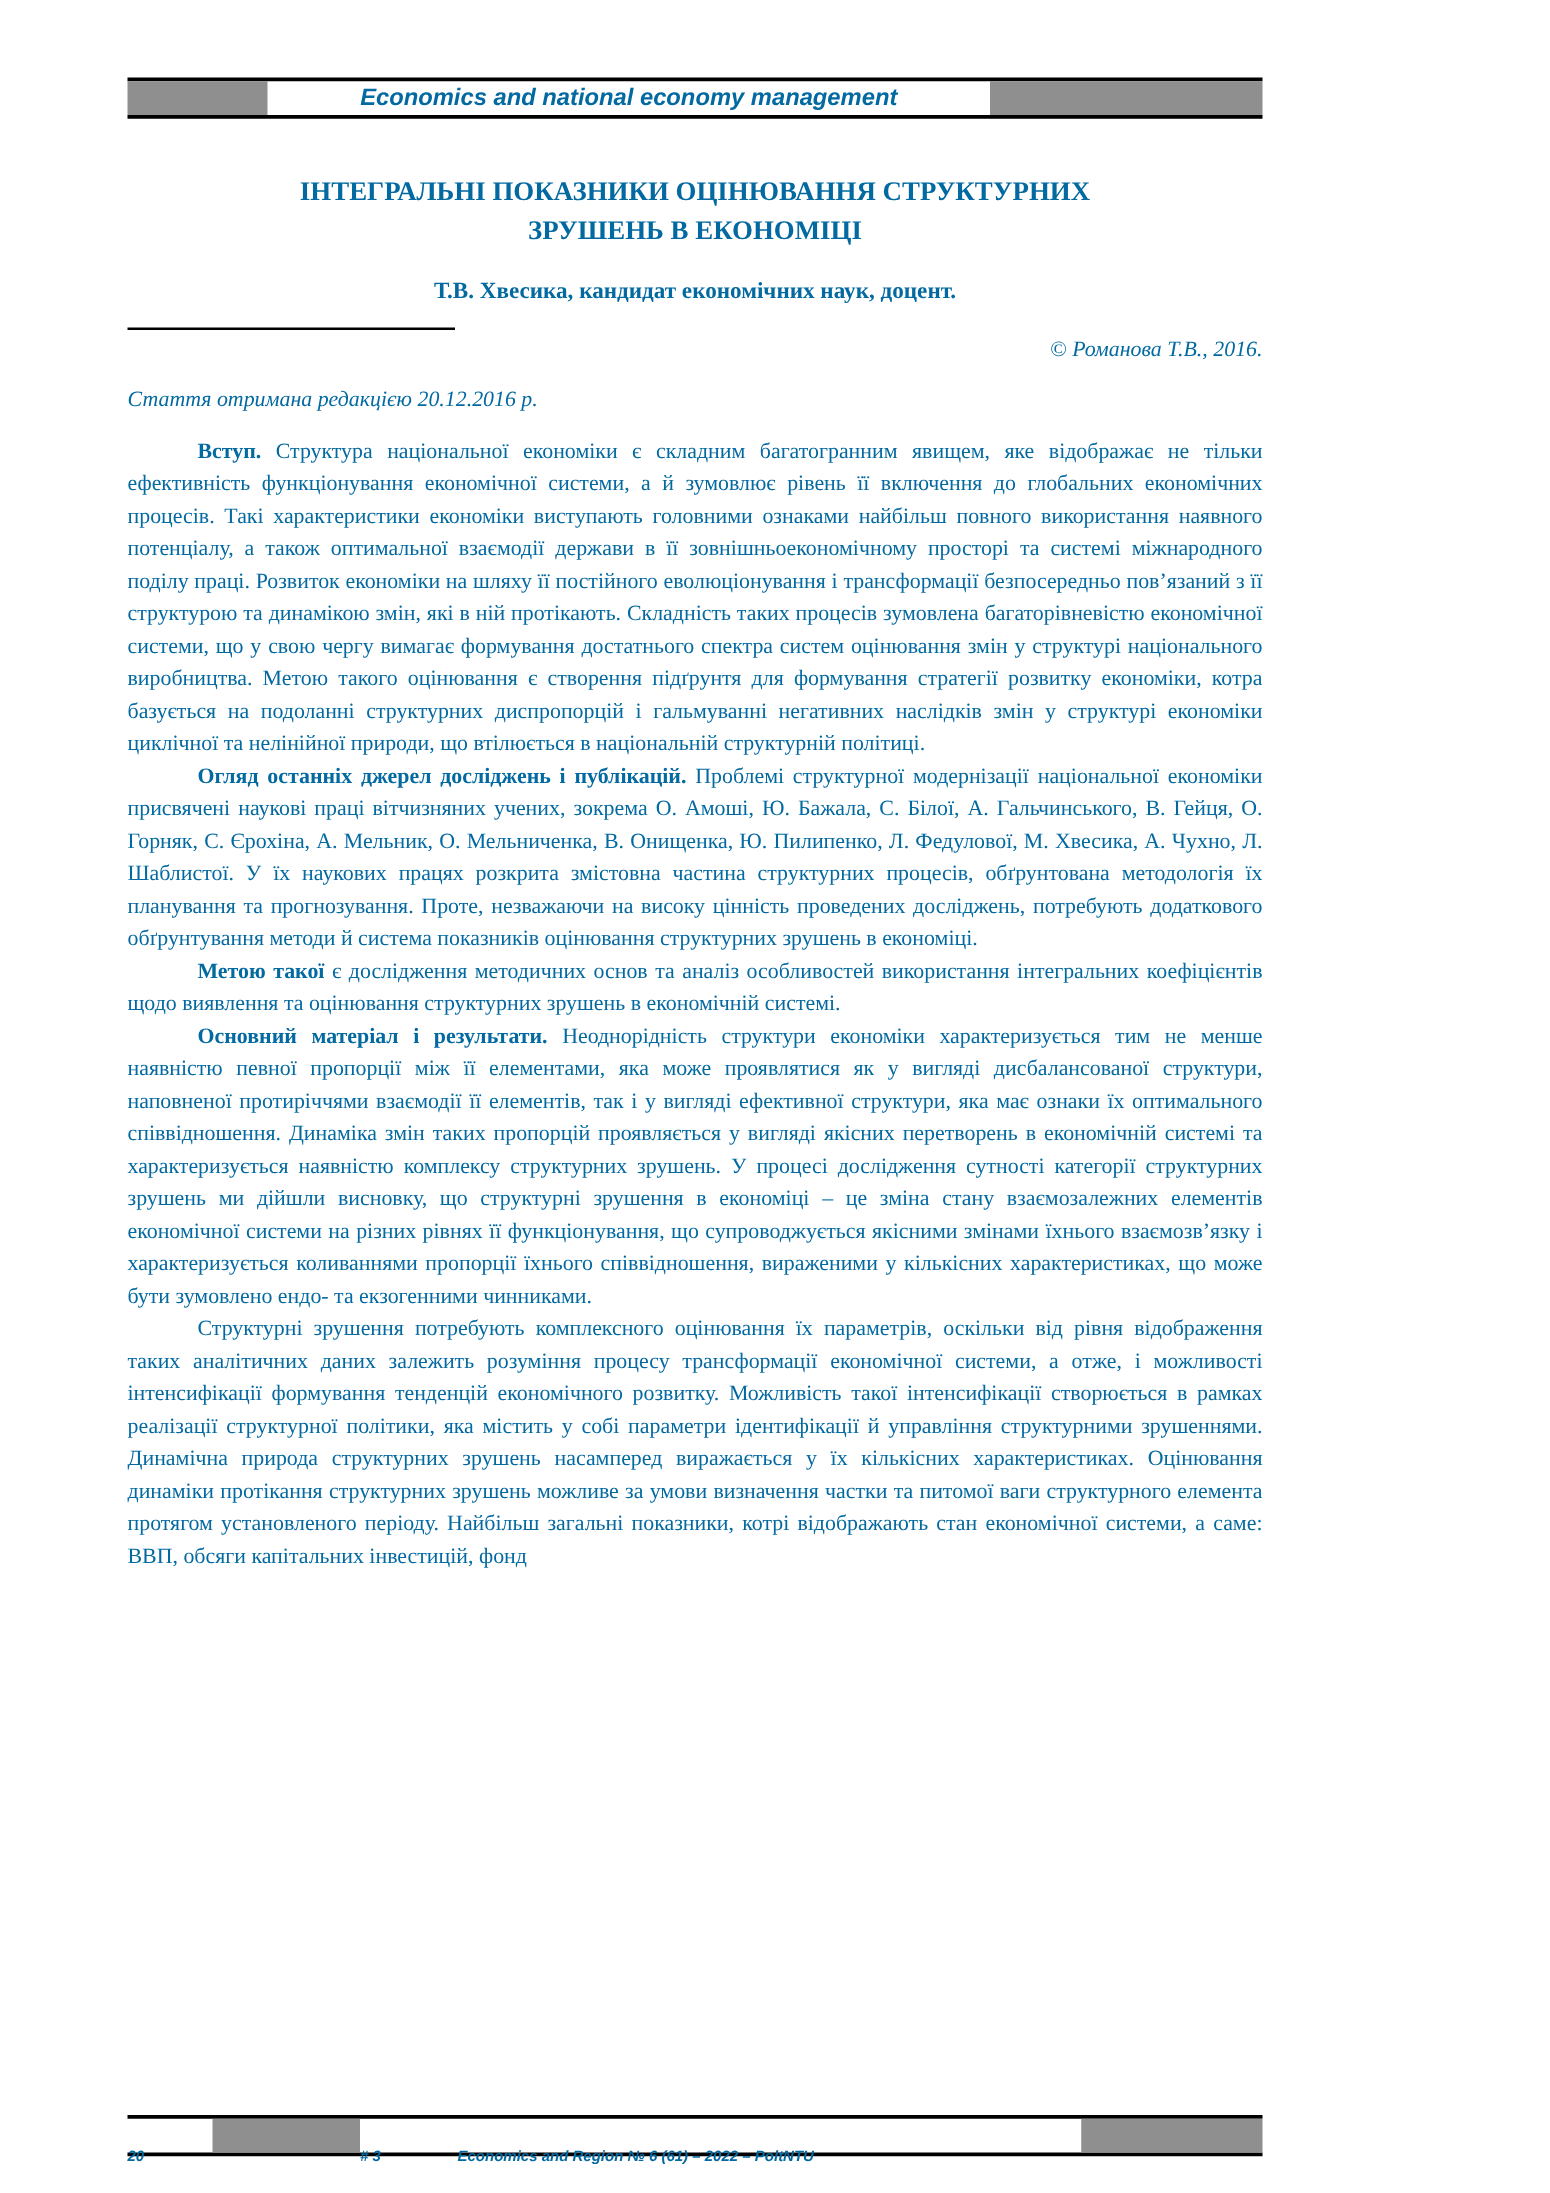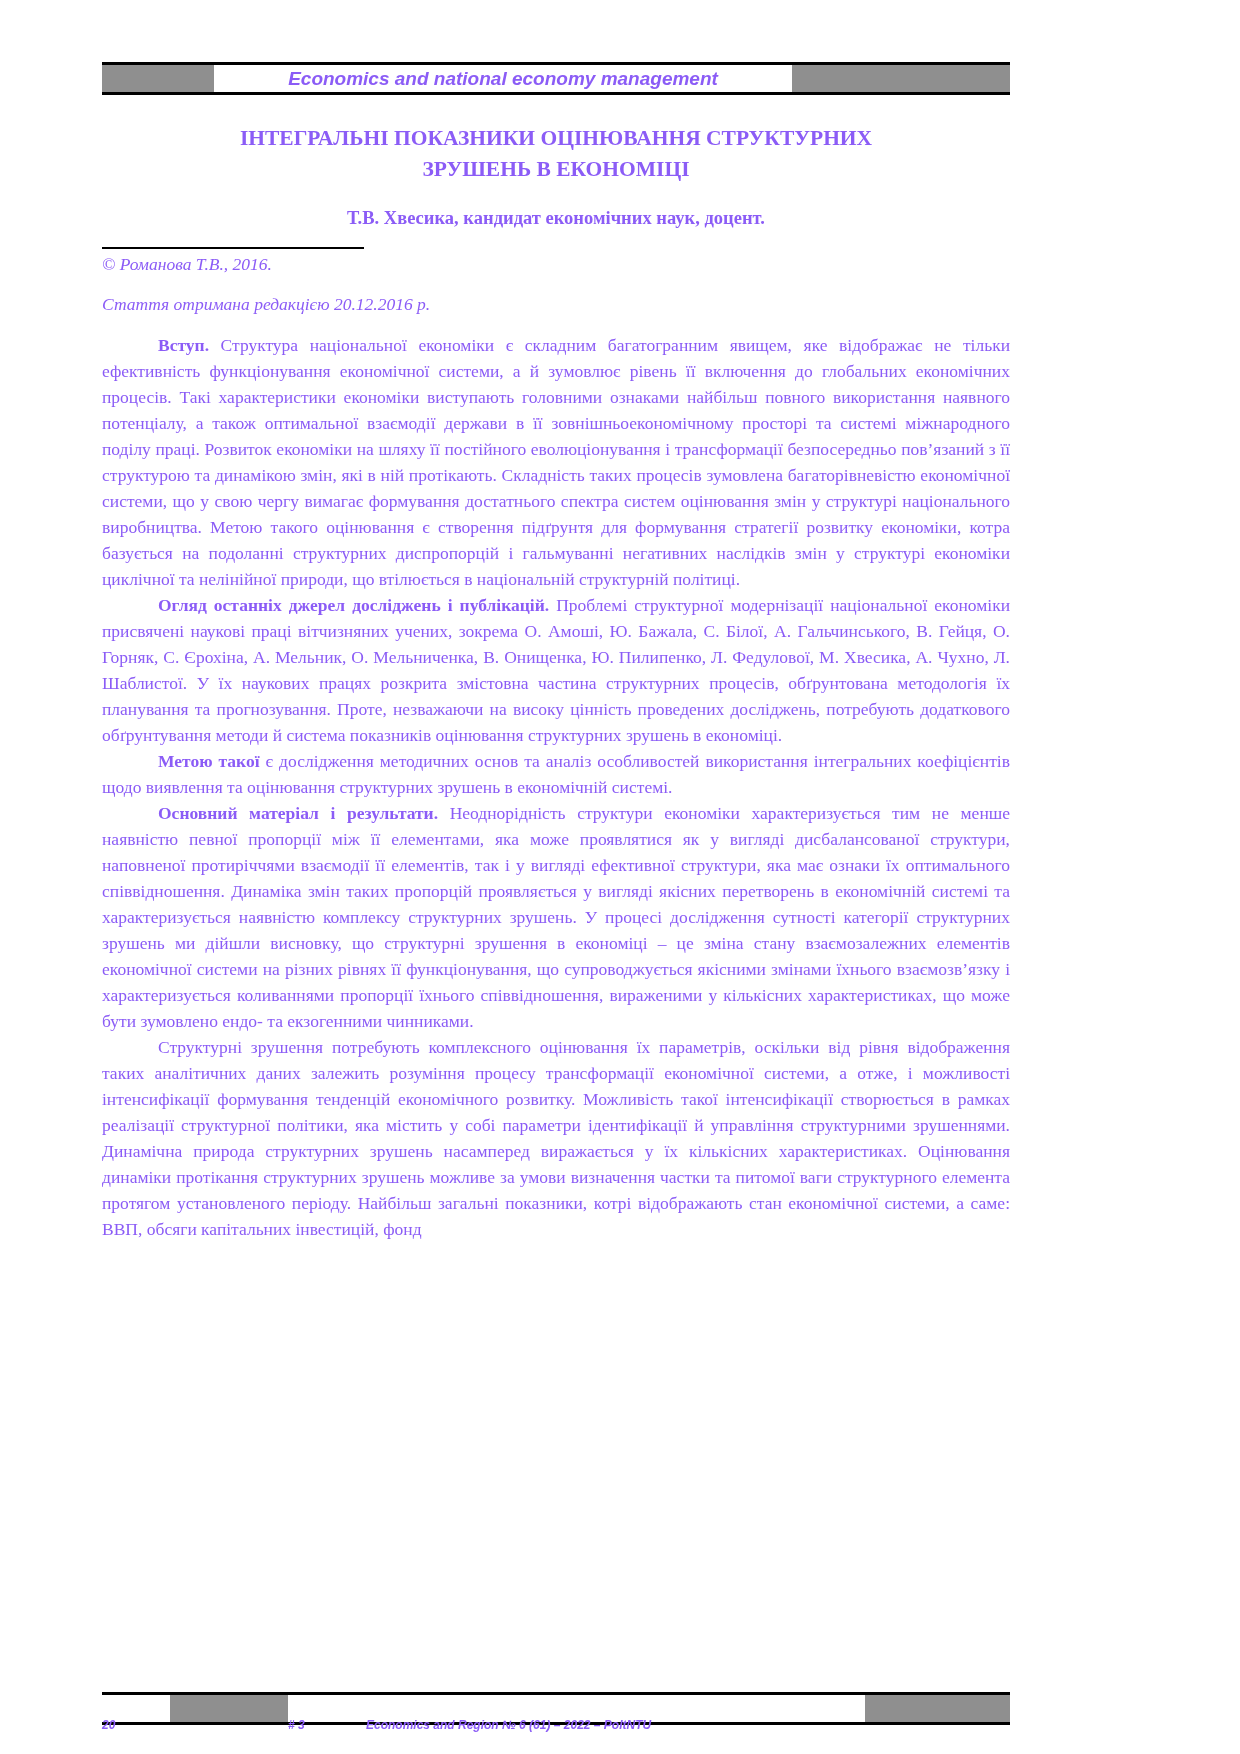--- a/index.html
+++ b/index.html
@@ -2,21 +2,21 @@
 <html><head>
 <meta charset="utf-8">
 <style>
   * { box-sizing: border-box; }
   html, body { margin: 0; padding: 0; background: #ffffff; }
   .page {
     position: relative;
     width: 1240px;
     height: 1754px;
     background: #ffffff;
-    color: #8b5cf6;
+    color: #0369a1;
     font-family: "Liberation Serif", serif;
     overflow: hidden;
   }
   .content {
     position: absolute;
     left: 102px;
     top: 0;
     width: 908px;
   }
   
@@ -50,39 +50,39 @@
     font-size: 12px;
     line-height: 27px;
     text-align: left;
     white-space: nowrap;
     margin-top: 17px;
   }
   
   .meta { margin-top: 18px; font-size: 18.5px; line-height: 25px; }
   
   .article-title {
-    margin-top: 28px;
+    margin-top: 43px;
     text-align: center;
     font-weight: bold;
     font-size: 21.5px;
     line-height: 31px;
   }
   .authors {
     margin-top: 20px;
     text-align: center;
     font-weight: bold;
     font-size: 18.5px;
     line-height: 26px;
   }
   .sep {
     margin-top: 16px;
     width: 262px;
     border-top: 2px solid #000;
   }
-  .copyright { margin-top: 3px; font-style: italic; font-size: 17.5px; line-height: 24px; }
+  .copyright { margin-top: 3px; font-style: italic; font-size: 17.5px; line-height: 24px; text-align: right; }
   .received  { margin-top: 16px; font-style: italic; font-size: 17.5px; line-height: 24px; }
   
   .body-text {
     margin-top: 16px;
     font-size: 17.5px;
     line-height: 26px;
     text-align: justify;
   }
   .body-text p { margin: 0; text-indent: 56px; }
   .lead { font-weight: bold; }

